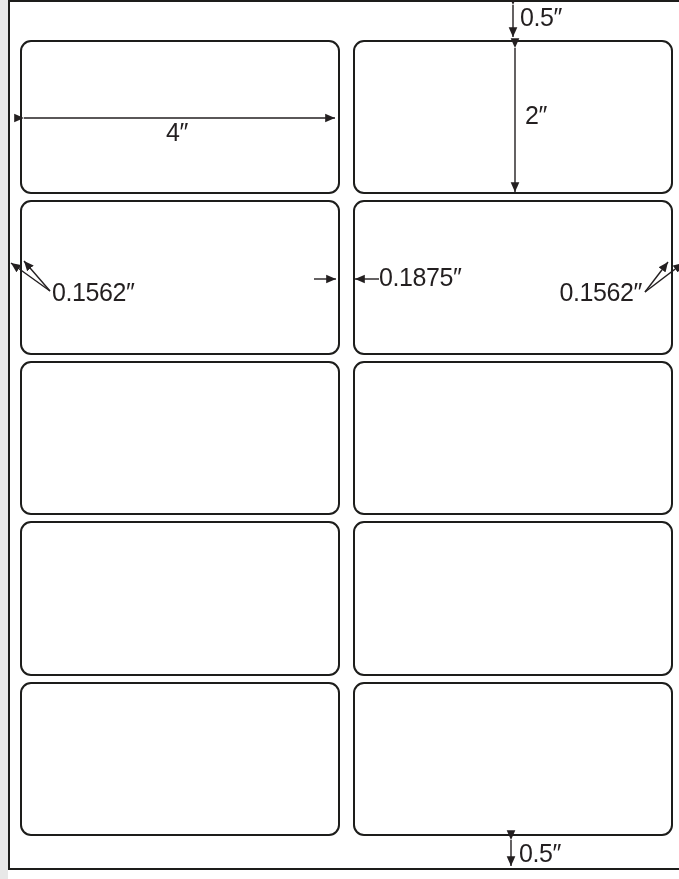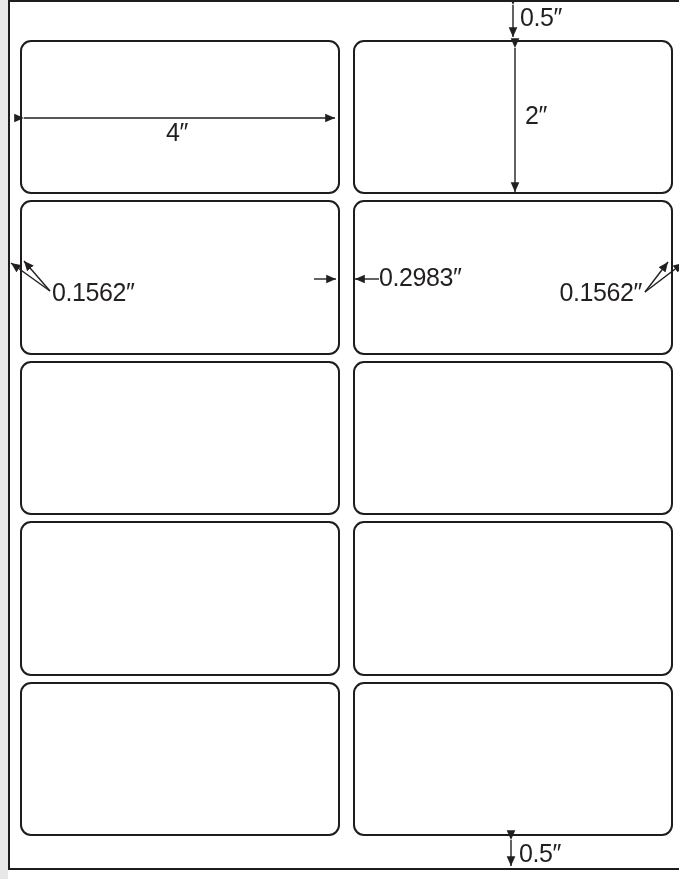--- a/index.html
+++ b/index.html
@@ -98,17 +98,17 @@
     <line x1="637" y1="292" x2="660" y2="262" marker-end="url(#ah)"></line>
     <line x1="637" y1="292" x2="675" y2="263" marker-end="url(#ah)"></line>
 
     <line x1="503" y1="840" x2="503" y2="866" marker-start="url(#ah)" marker-end="url(#ah)"></line>
   </svg>
 
   <span class="dim-label" style="left:512px; top:4px;">0.5″</span>
   <span class="dim-label" style="left:517px; top:102px;">2″</span>
   <span class="dim-label" style="left:158px; top:119px;">4″</span>
   <span class="dim-label" style="left:44px;  top:279px;">0.1562″</span>
-  <span class="dim-label" style="left:371px; top:264px;">0.2983″</span>
+  <span class="dim-label" style="left:371px; top:264px;">0.1875″</span>
   <span class="dim-label" style="right:45px; top:279px;">0.1562″</span>
   <span class="dim-label" style="left:511px; top:840px;">0.5″</span>
 
 </div>
 
 </body></html>

